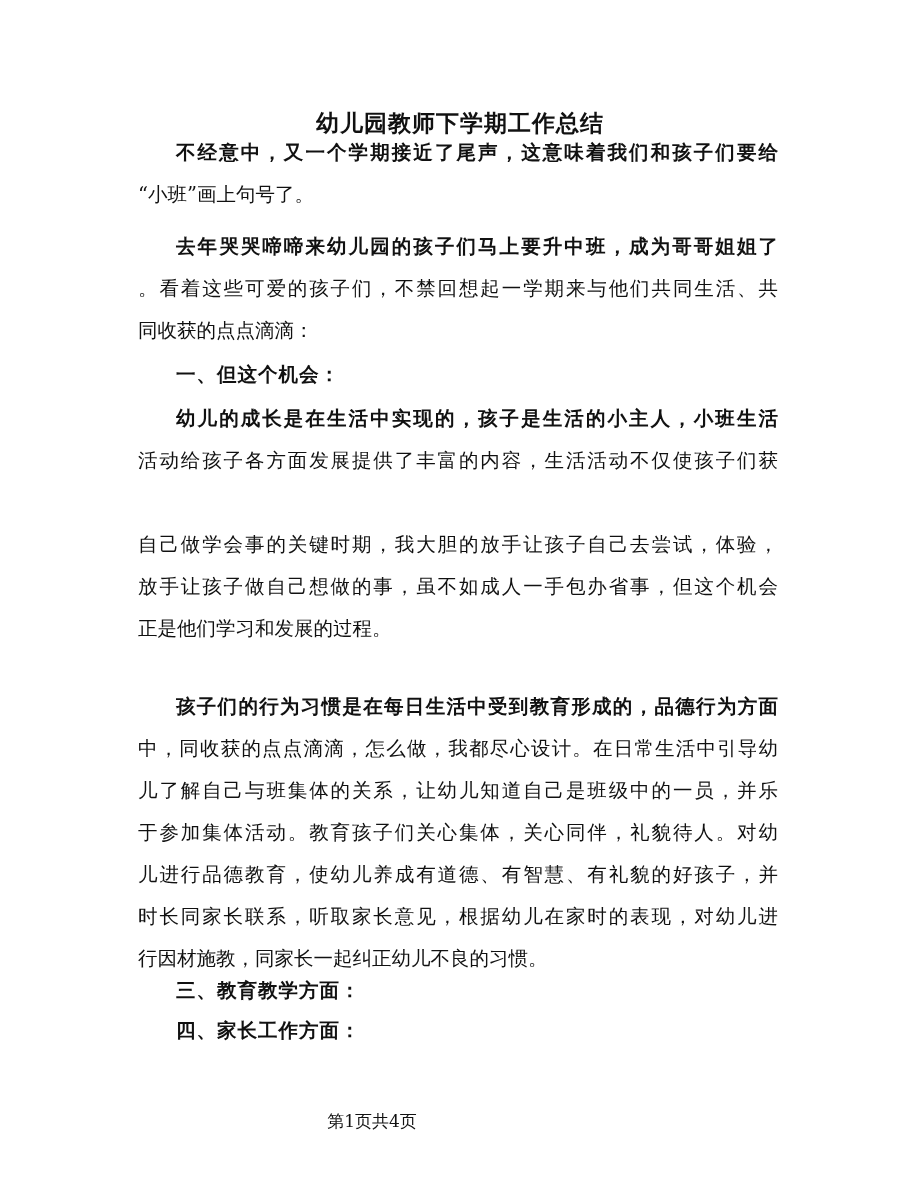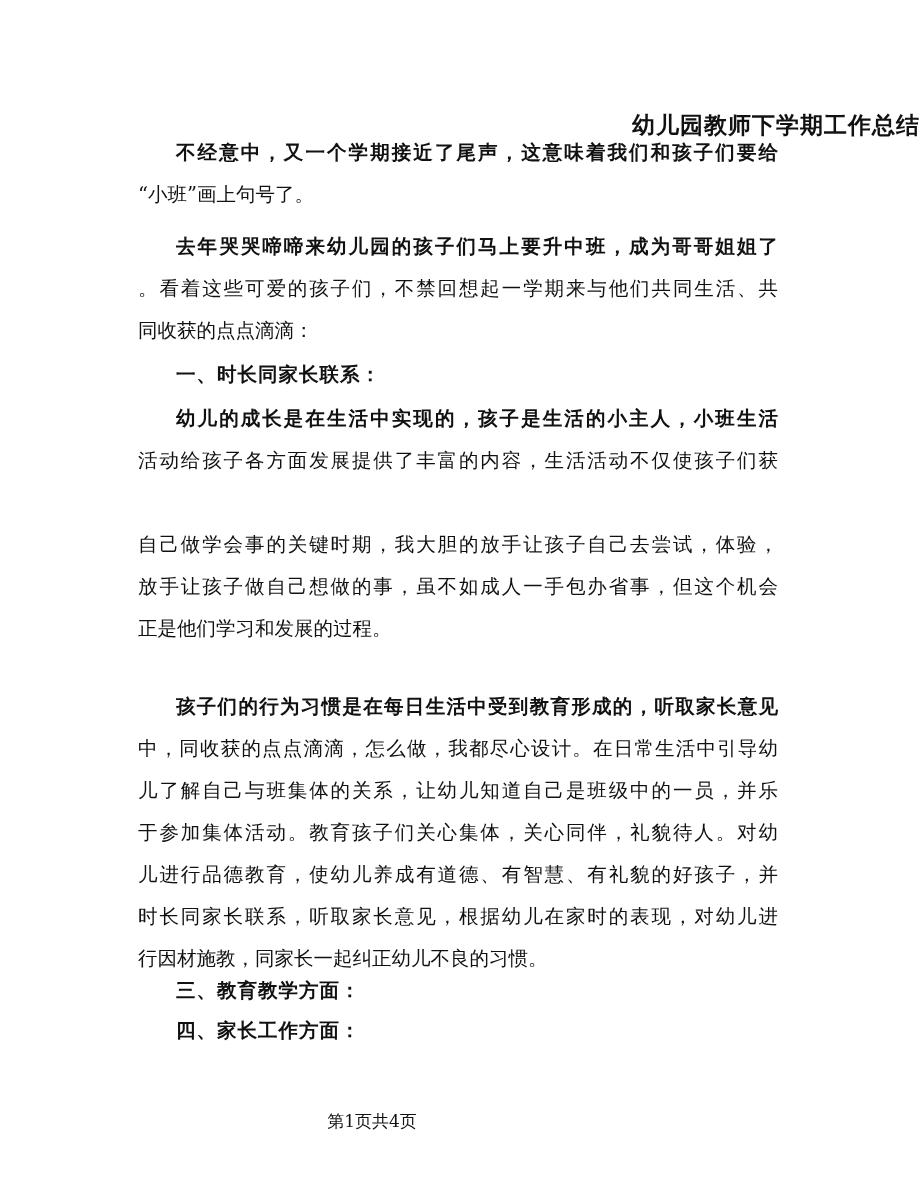--- a/index.html
+++ b/index.html
@@ -1,21 +1,21 @@
 <!DOCTYPE html>
 <html><head>
 <meta charset="utf-8">
 <style>
   html, body { margin: 0; padding: 0; background: #ffffff; }
   body { width: 920px; height: 1191px; position: relative; overflow: hidden;
          font-family: "DejaVu Serif", "Liberation Serif", serif; color: #111; }
   .page { position: absolute; left: 0; top: 0; width: 920px; height: 1191px; background: #fff; }
-  .title { position: absolute; top: 108px; left: 0; width: 920px; text-align: right;
+  .title { position: absolute; top: 108px; left: 0; width: 920px; text-align: center;
            font-size: 23px; font-weight: bold; letter-spacing: 1px; line-height: 34px;
-           font-family: Liberation Sans, sans-serif; }
+           font-family: Liberation Mono, monospace; }
   .line { position: absolute; left: 138px; width: 640px; font-size: 19.5px; line-height: 30px;
           white-space: nowrap; text-align: justify; text-align-last: justify; }
   .line.last { text-align-last: left; }
   .line.indent { left: 176px; width: 602px; font-weight: bold; }
   .heading { position: absolute; left: 176px; font-size: 19.5px; font-weight: bold; line-height: 30px;
              letter-spacing: 1px; font-family: "DejaVu Sans", "Liberation Sans", sans-serif; }
   .footer { position: absolute; top: 1108px; left: 0; width: 744px; text-align: center;
             font-size: 17px; line-height: 26px; }
 </style>
 </head>
@@ -24,28 +24,28 @@
 <div class="page">
   <div class="title">幼儿园教师下学期工作总结</div>
 
   <div class="line indent" style="top:138px">不经意中，又一个学期接近了尾声，这意味着我们和孩子们要给</div>
   <div class="line last" style="top:180px">“小班”画上句号了。</div>
 
   <div class="line indent" style="top:232px">去年哭哭啼啼来幼儿园的孩子们马上要升中班，成为哥哥姐姐了</div>
   <div class="line" style="top:274px">。看着这些可爱的孩子们，不禁回想起一学期来与他们共同生活、共</div>
   <div class="line last" style="top:316px">同收获的点点滴滴：</div>
 
-  <div class="heading" style="top:360px">一、时长同家长联系：</div>
+  <div class="heading" style="top:360px">一、但这个机会：</div>
   <div class="line indent" style="top:404px">幼儿的成长是在生活中实现的，孩子是生活的小主人，小班生活</div>
   <div class="line" style="top:446px">活动给孩子各方面发展提供了丰富的内容，生活活动不仅使孩子们获</div>
   <div class="line" style="top:530px">自己做学会事的关键时期，我大胆的放手让孩子自己去尝试，体验，</div>
   <div class="line last" style="top:614px">正是他们学习和发展的过程。</div>
   <div class="line" style="top:572px">放手让孩子做自己想做的事，虽不如成人一手包办省事，但这个机会</div>
 
-  <div class="line indent" style="top:692px">孩子们的行为习惯是在每日生活中受到教育形成的，听取家长意见</div>
+  <div class="line indent" style="top:692px">孩子们的行为习惯是在每日生活中受到教育形成的，品德行为方面</div>
   <div class="line" style="top:734px">中，同收获的点点滴滴，怎么做，我都尽心设计。在日常生活中引导幼</div>
   <div class="line" style="top:776px">儿了解自己与班集体的关系，让幼儿知道自己是班级中的一员，并乐</div>
   <div class="line" style="top:818px">于参加集体活动。教育孩子们关心集体，关心同伴，礼貌待人。对幼</div>
   <div class="line" style="top:860px">儿进行品德教育，使幼儿养成有道德、有智慧、有礼貌的好孩子，并</div>
   <div class="line" style="top:902px">时长同家长联系，听取家长意见，根据幼儿在家时的表现，对幼儿进</div>
   <div class="line last" style="top:944px">行因材施教，同家长一起纠正幼儿不良的习惯。</div>
 
   <div class="heading" style="top:976px">三、教育教学方面：</div>
   <div class="heading" style="top:1016px">四、家长工作方面：</div>
 

